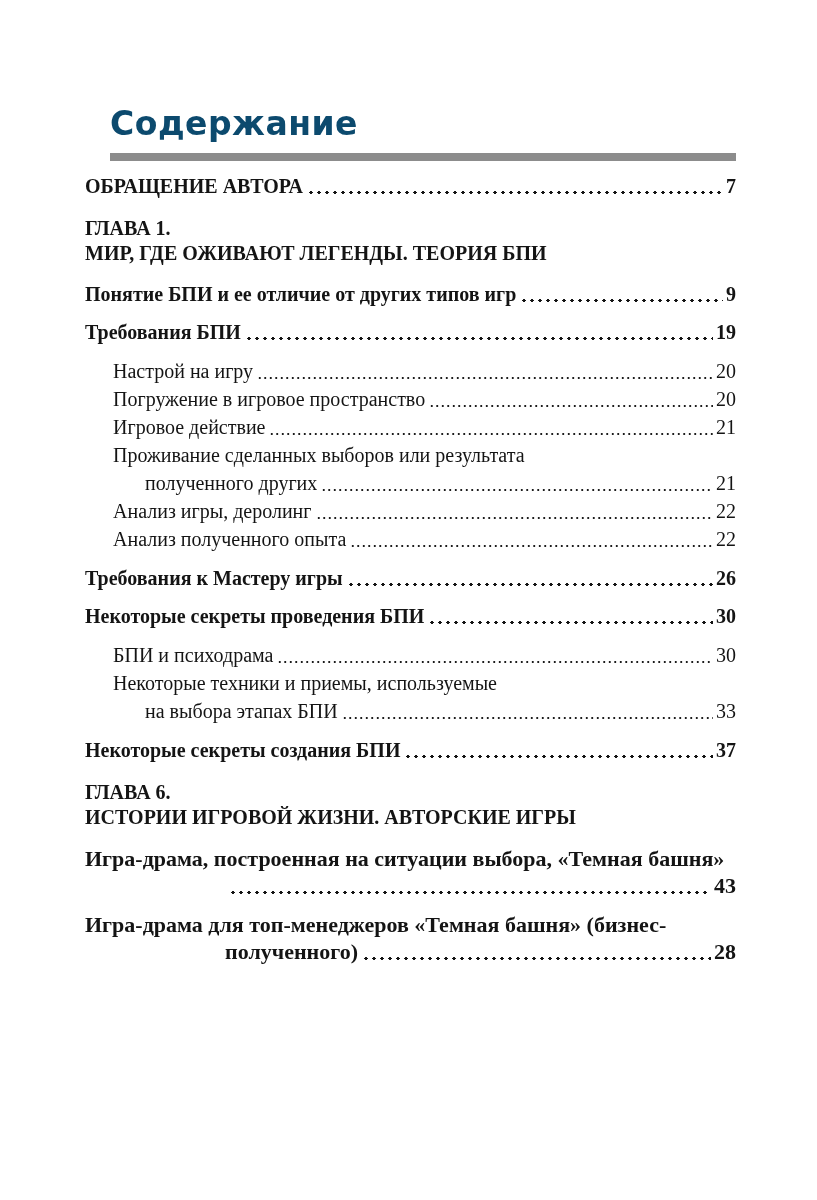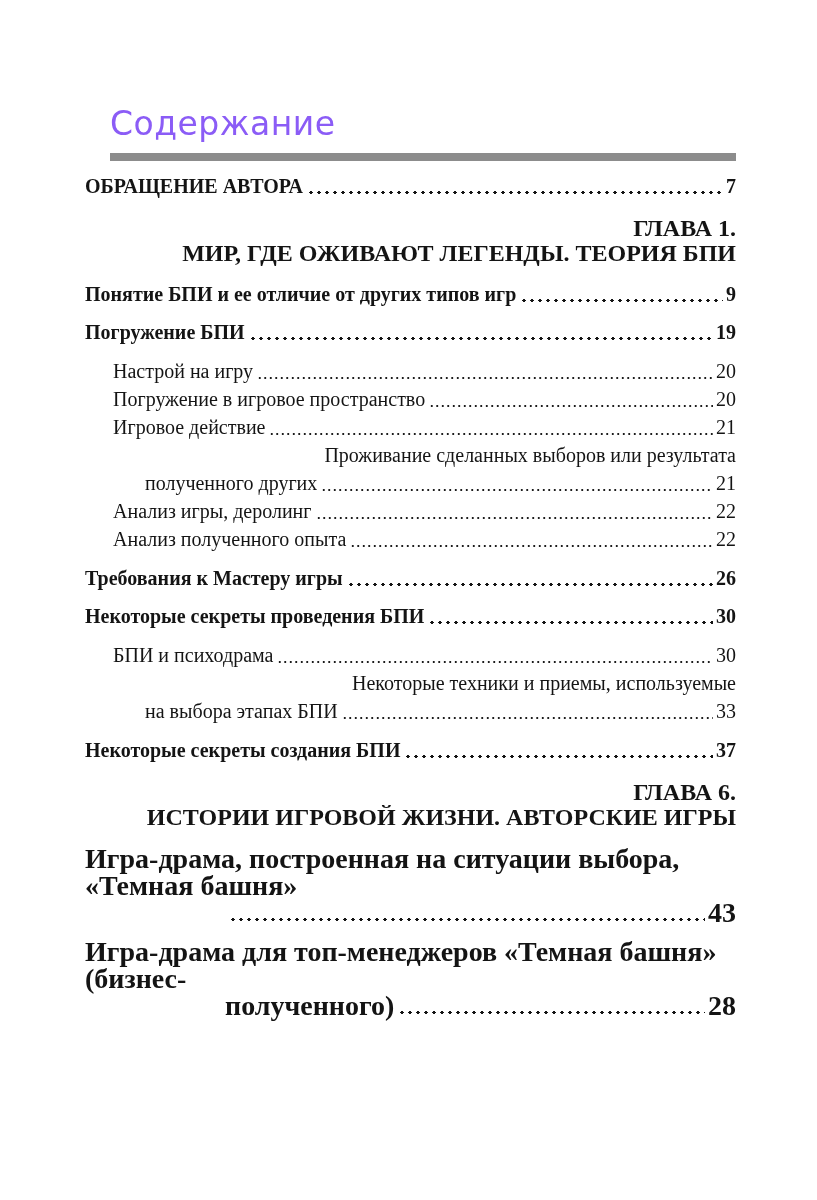--- a/index.html
+++ b/index.html
@@ -14,24 +14,24 @@
   .page {
     box-sizing: border-box;
     width: 817px;
     height: 1200px;
     padding: 106px 81px 0 85px;
   }
   
   .header { margin-left: 25px; }
   .title {
     font-family: "DejaVu Sans", sans-serif;
-    font-weight: 400;
+    font-weight: 700;
     font-size: 33px;
     letter-spacing: 0.5px;
-    color: #8b5cf6;
+    color: #0c4a6e;
     line-height: 1.1;
   }
   .rule {
     height: 8px;
     background: #8c8c8c;
     margin-top: 11px;
   }
   
   .toc { }
   .row { display: flex; align-items: flex-end; }
@@ -43,35 +43,35 @@
     margin: 0 3px 4px 4px;
     background-repeat: repeat-x;
     background-position: left bottom;
   }
   .main { font-weight: bold; font-size: 20px; line-height: 26px; margin: 12px 0; }
   .main .leader {
     background-image: radial-gradient(circle, #141414 1.5px, transparent 1.7px);
     background-size: 8px 5px;
   }
   .sub { font-size: 20px; line-height: 28px; font-weight: normal; }
-  .sub .row1 { padding-left: 28px; text-align: right; }
+  .sub .row1 { padding-left: 28px; }
   .sub .leader {
     background-image: radial-gradient(circle, #1c1c1c 1.1px, transparent 1.3px);
     background-size: 5.5px 4px;
     margin-bottom: 5px;
   }
   .sub .cont { padding-left: 60px; }
   .chapter {
-    text-align: right;
+    text-align: left;
     font-weight: bold;
-    font-size: 24px;
+    font-size: 20px;
     line-height: 25px;
     margin: 17px 0 15px 0;
   }
-  .main2 { font-weight: bold; font-size: 28px; line-height: 27px; margin: 12px 0; }
+  .main2 { font-weight: bold; font-size: 22px; line-height: 27px; margin: 12px 0; }
   .main2 .cont { padding-left: 140px; }
   .main2 .leader {
     background-image: radial-gradient(circle, #141414 1.5px, transparent 1.7px);
     background-size: 8px 5px;
   }
 </style>
 </head>
 <body>
 
 <div class="page">
@@ -94,21 +94,21 @@
       <div>МИР, ГДЕ ОЖИВАЮТ ЛЕГЕНДЫ. ТЕОРИЯ БПИ</div>
     </div>
 
     <div class="row main">
       <span class="txt">Понятие БПИ и ее отличие от других типов игр</span>
       <span class="leader"></span>
       <span class="pg">9</span>
     </div>
 
     <div class="row main">
-      <span class="txt">Погружение БПИ</span>
+      <span class="txt">Требования БПИ</span>
       <span class="leader"></span>
       <span class="pg">19</span>
     </div>
 
     <div class="sub">
       <div class="row row1">
         <span class="txt">Настрой на игру</span>
         <span class="leader"></span>
         <span class="pg">20</span>
       </div>

